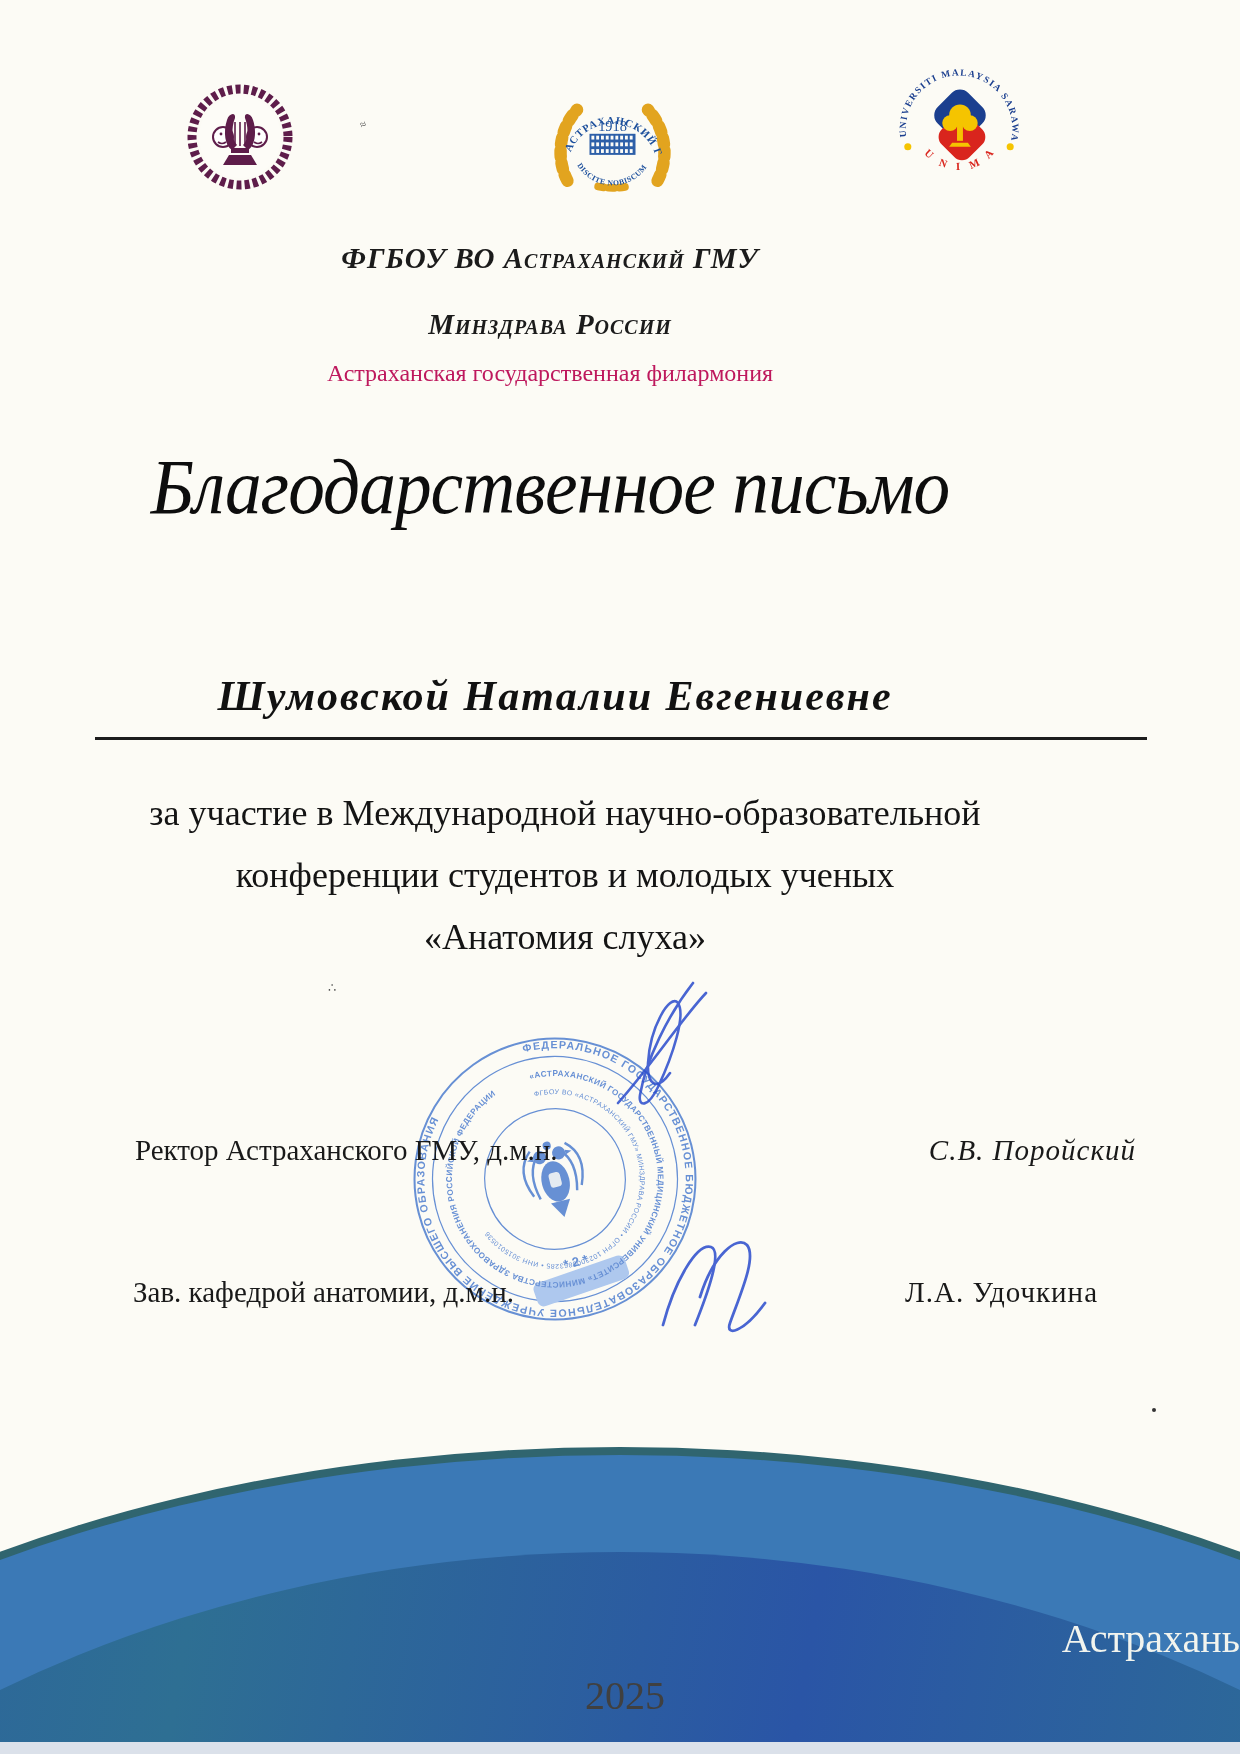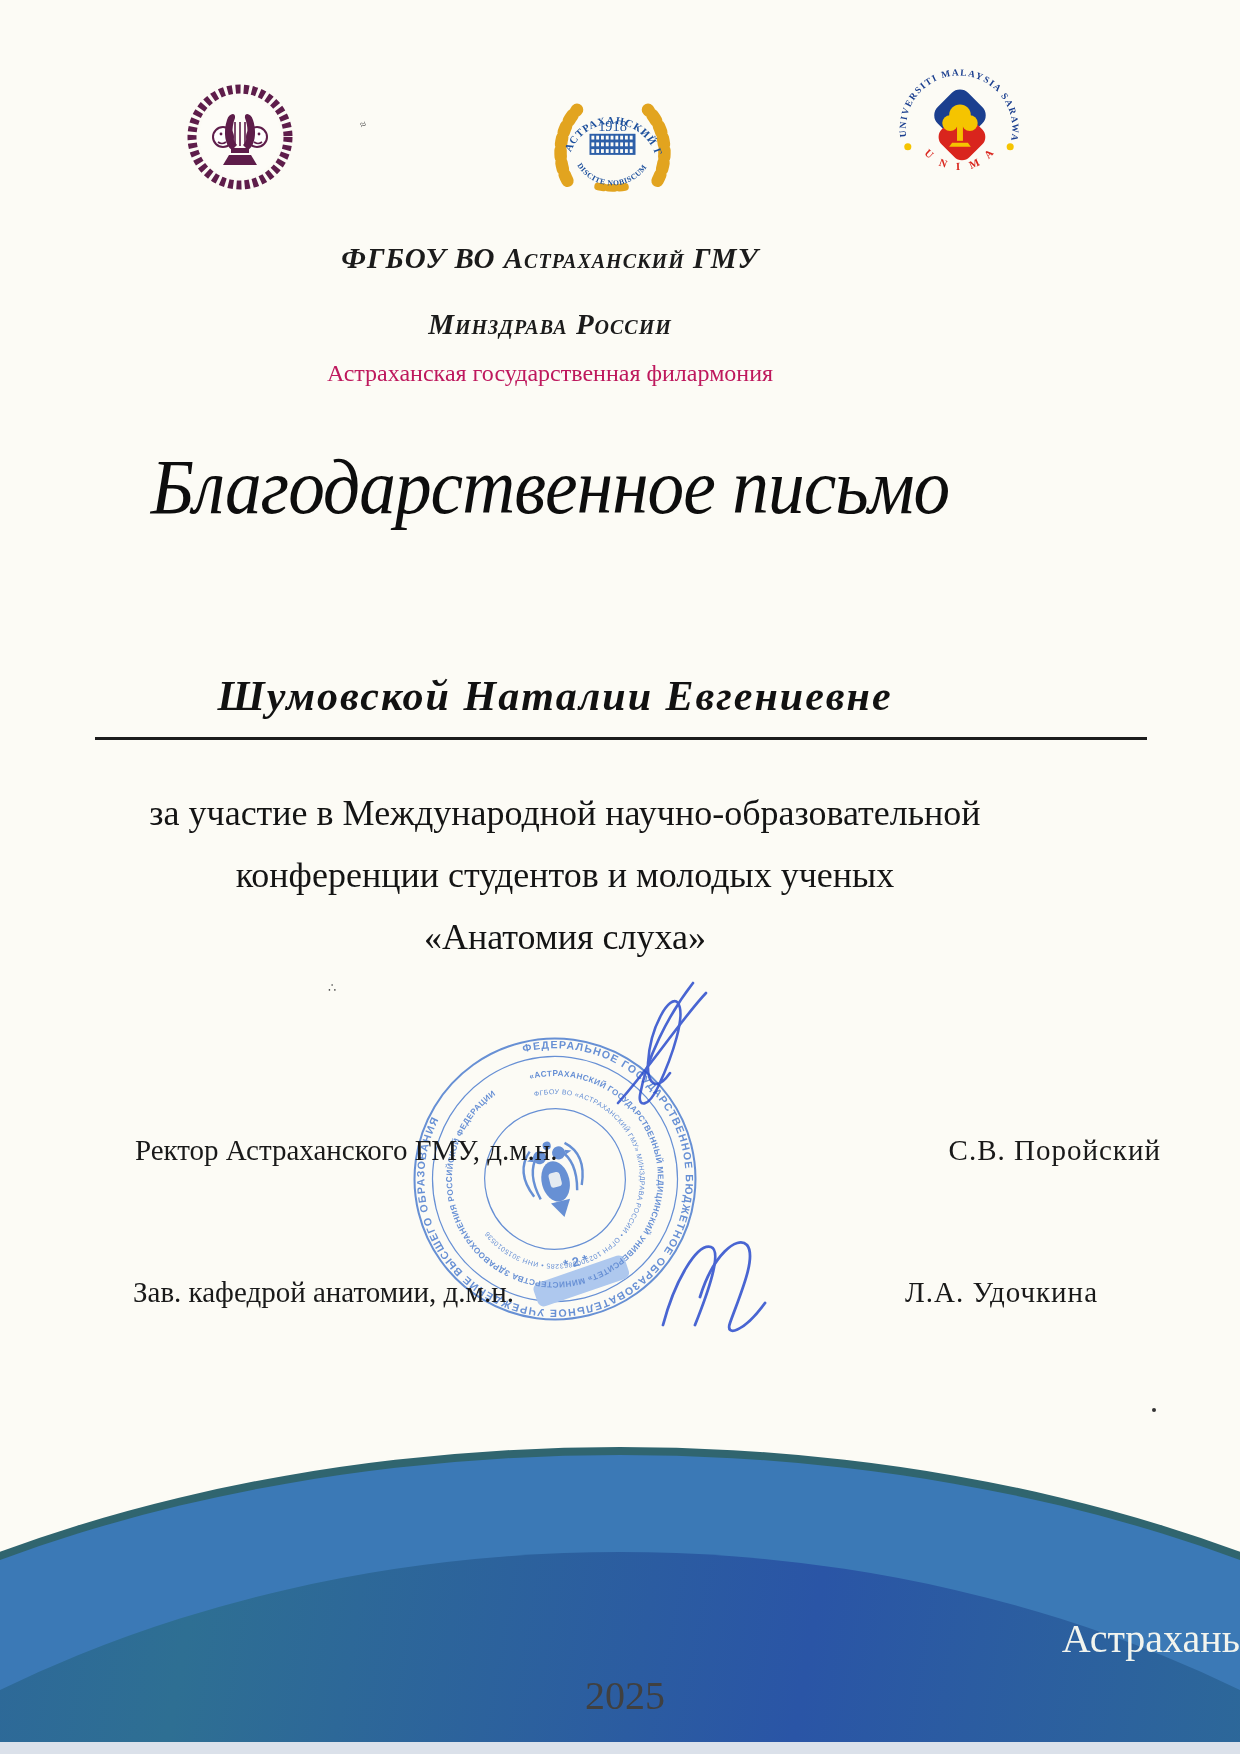--- a/index.html
+++ b/index.html
@@ -15,21 +15,21 @@
   .org2{top:280px;font-size:29px;font-weight:700;font-style:italic;font-variant:small-caps;letter-spacing:1px;color:#1b1b1b;margin-top:28px;}
   .org3{top:332px;font-size:24px;color:#be185d;margin-top:28px;}
   .org4{top:388px;font-size:21.5px;color:#161616;}
   .cert-title{top:442px;font-size:78px;font-style:italic;color:#0d0d0d;transform:scaleX(.94);transform-origin:50% 50%;letter-spacing:-1px;}
   .recipient{top:672px;font-size:42px;font-weight:700;font-style:italic;letter-spacing:2px;color:#111;width:1110px;font-family:Liberation Serif, serif;}
   .recipient-line{top:737px;left:95px;width:1052px;height:3px;background:#1d1d1d;}
   .body-text{top:782px;font-size:36px;line-height:62px;color:#141414;}
   .sig-row-label{font-size:29px;color:#191919;}
   .role1{left:135px;top:1134px;}
   .role2{left:133px;top:1276px;}
-  .name1{right:79px;top:1134px;letter-spacing:1px;}
+  .name1{right:104px;top:1134px;letter-spacing:1px;font-style:italic;}
   .name2{right:142px;top:1276px;letter-spacing:1px;}
   .stamp-wrap{left:408px;top:1032px;width:294px;height:294px;transform:rotate(-14deg);opacity:.92;}
   .sig-svg{pointer-events:none;}
   
   .wave-teal-edge{left:-532px;top:1447px;width:2304px;height:1332px;border-radius:50%;background:#30656f;}
   .wave-light{left:-530px;top:1455px;width:2300px;height:1330px;border-radius:50%;background:#3b79b6;}
   .wave-dark{left:-530px;top:1552px;width:2300px;height:1750px;border-radius:50%;
     background:linear-gradient(100deg,#2b57a8 0%,#2e6f93 28%,#2a55a6 52%,#2e7193 78%,#2b58a8 100%);}
   .footer-city{top:1615px;left:0;width:1240px;text-align:right;font-size:40px;color:#f2f4ee;z-index:5;}
   .footer-year{top:1672px;left:9px;width:1232px;text-align:center;font-size:40px;color:#404040;z-index:5;}

